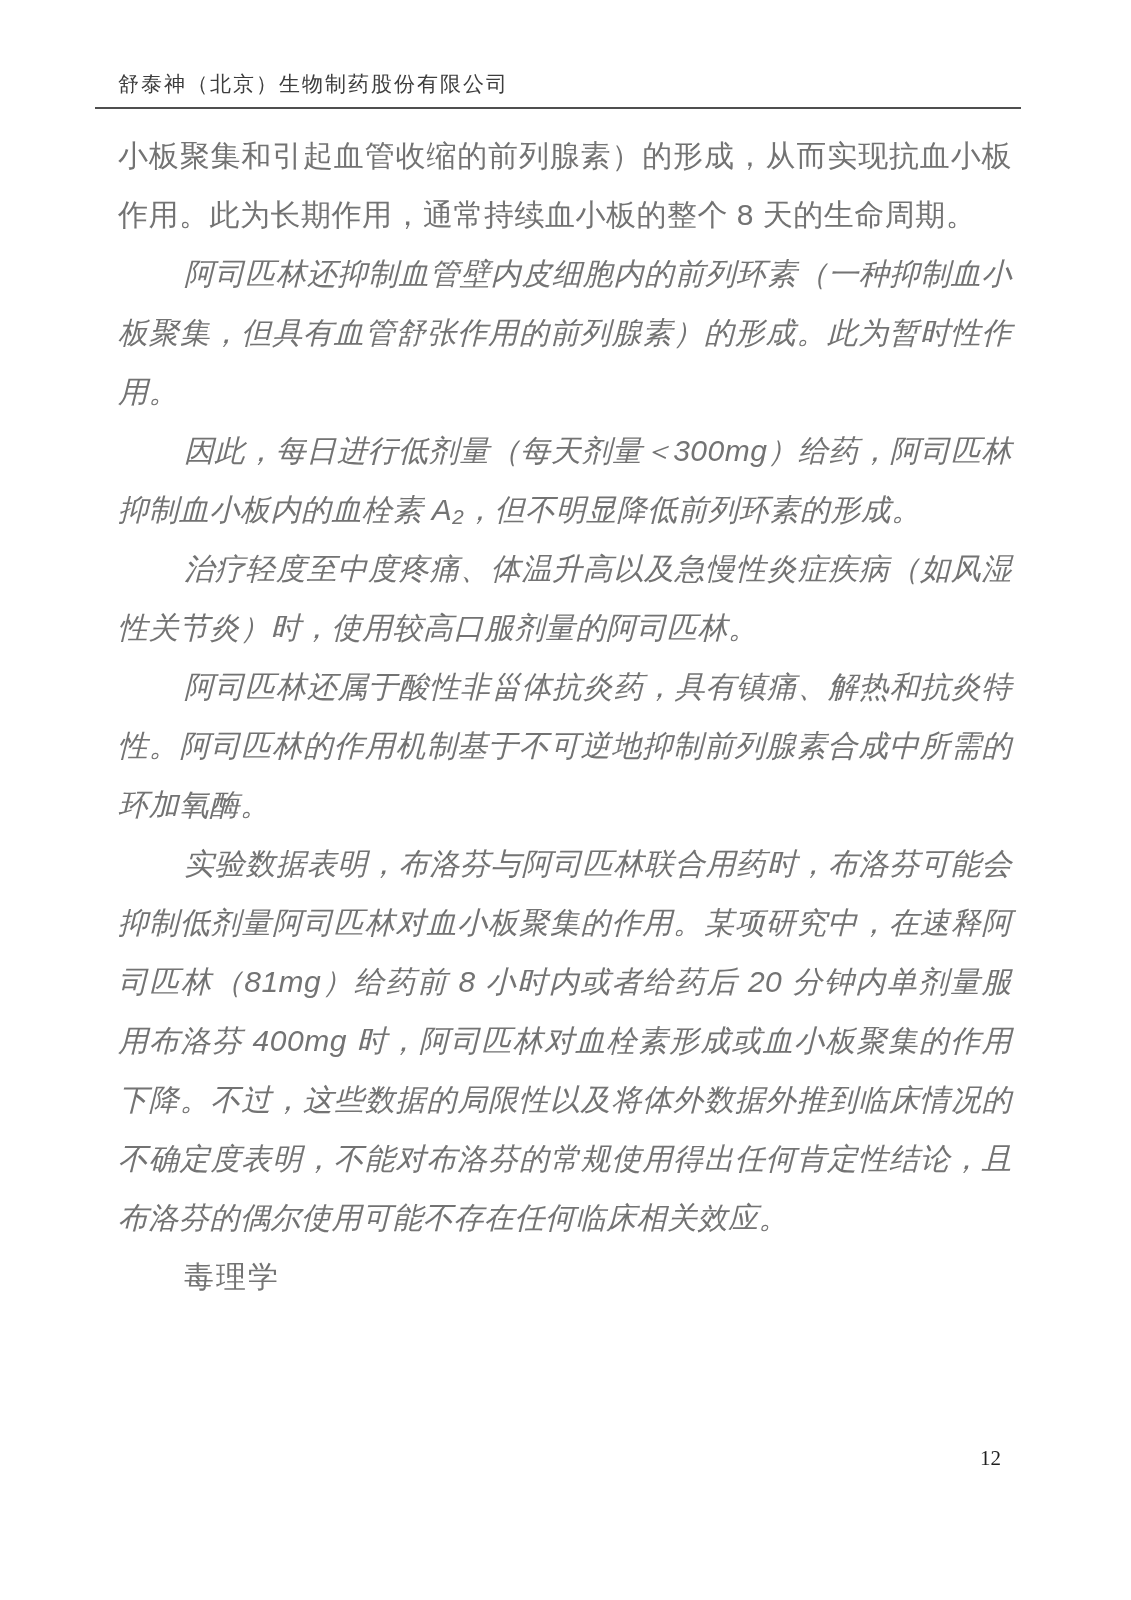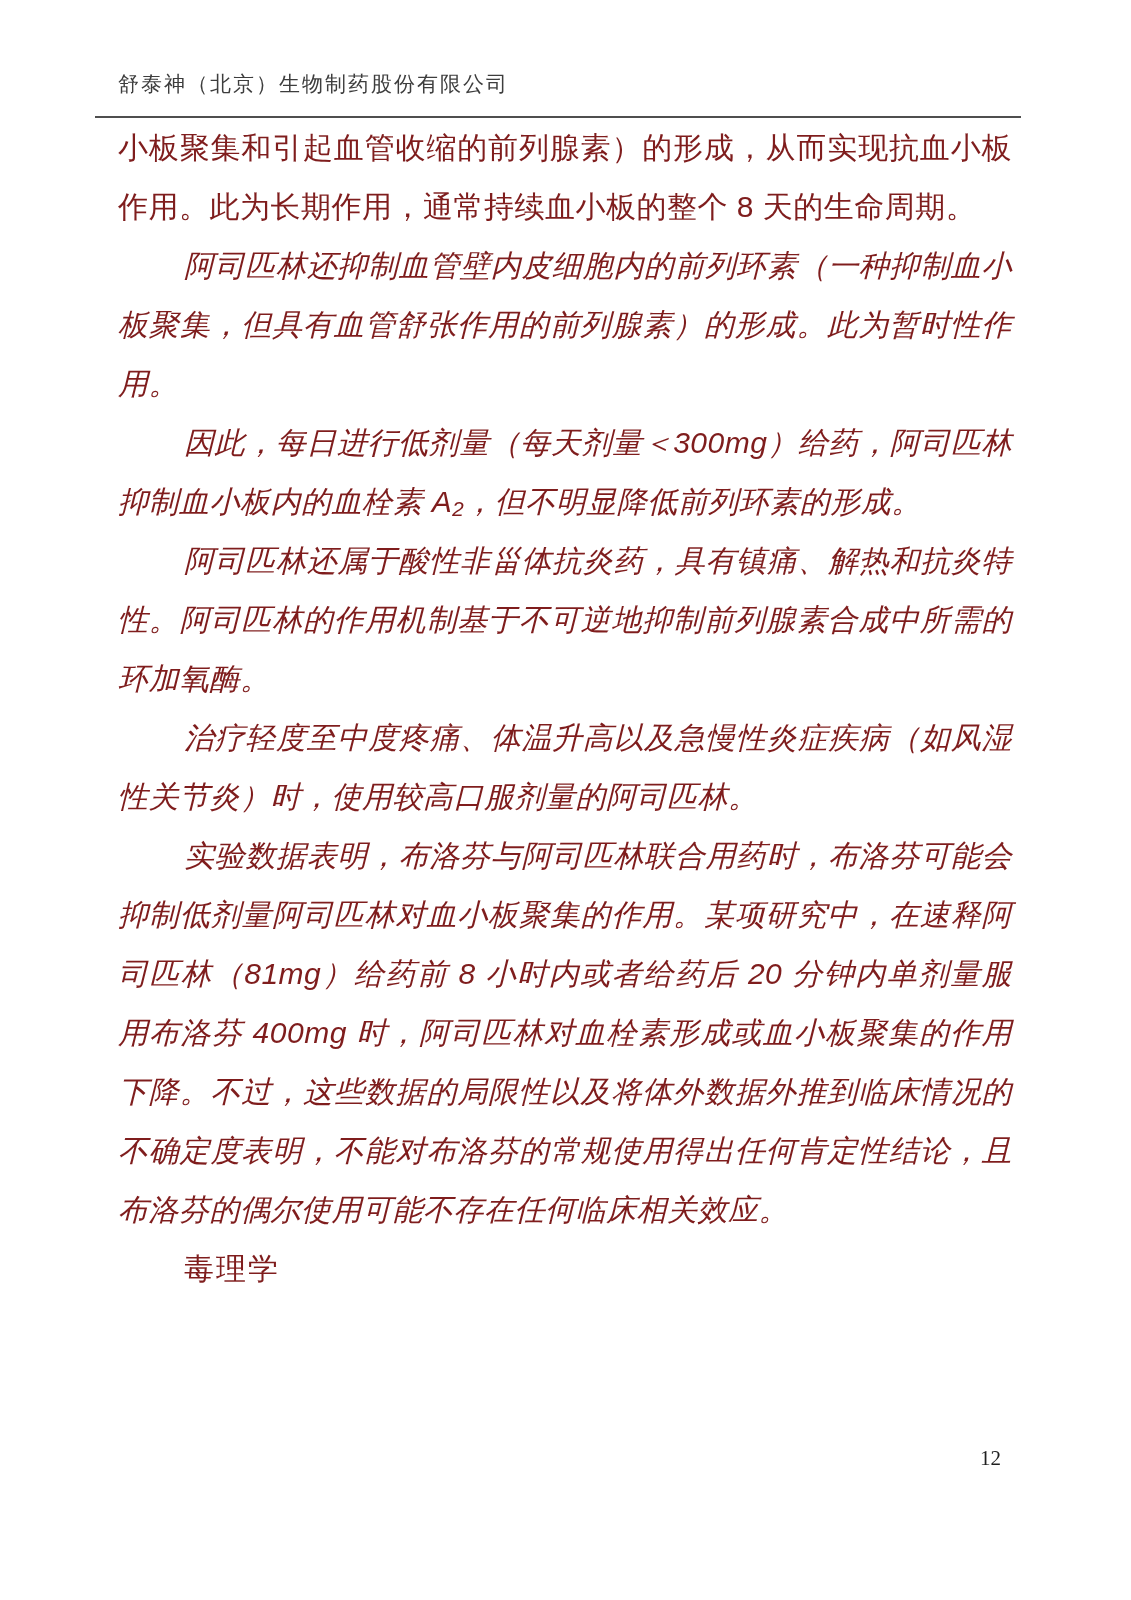--- a/index.html
+++ b/index.html
@@ -14,38 +14,38 @@
     background: #ffffff;
     overflow: hidden;
     font-family: "Liberation Sans", sans-serif;
   }
   .doc-header {
     position: absolute;
     left: 95px;
     top: 70px;
     width: 926px;
     border-bottom: 2px solid #4f4f4f;
-    padding-bottom: 18px;
+    padding-bottom: 9px;
   }
   .doc-header .company {
     display: inline-block;
     padding-left: 23px;
     font-size: 21px;
     letter-spacing: 2px;
     color: #3d3d3d;
     font-family: "Liberation Sans", sans-serif;
   }
   .doc-body {
     position: absolute;
     left: 118px;
-    top: 118px;
+    top: 126px;
     width: 894px;
     font-size: 30px;
     line-height: 59px;
-    color: #7f1d1d;
+    color: #737373;
     text-align: justify;
     text-align-last: left;
     letter-spacing: 0.5px;
   }
   .para {
     margin: 0;
   }
   .para.indent {
     text-indent: 2.2em;
     font-style: italic;
@@ -73,21 +73,21 @@
 <div class="page">
 
   <div class="doc-header">
     <span class="company">舒泰神（北京）生物制药股份有限公司</span>
   </div>
 
   <div class="doc-body">
     <p class="para">小板聚集和引起血管收缩的前列腺素）的形成，从而实现抗血小板作用。此为长期作用，通常持续血小板的整个 8 天的生命周期。</p>
     <p class="para indent">阿司匹林还抑制血管壁内皮细胞内的前列环素（一种抑制血小板聚集，但具有血管舒张作用的前列腺素）的形成。此为暂时性作用。</p>
     <p class="para indent">因此，每日进行低剂量（每天剂量＜300mg）给药，阿司匹林抑制血小板内的血栓素 A₂，但不明显降低前列环素的形成。</p>
+    <p class="para indent">治疗轻度至中度疼痛、体温升高以及急慢性炎症疾病（如风湿性关节炎）时，使用较高口服剂量的阿司匹林。</p>
     <p class="para indent">阿司匹林还属于酸性非甾体抗炎药，具有镇痛、解热和抗炎特性。阿司匹林的作用机制基于不可逆地抑制前列腺素合成中所需的环加氧酶。</p>
-    <p class="para indent">治疗轻度至中度疼痛、体温升高以及急慢性炎症疾病（如风湿性关节炎）时，使用较高口服剂量的阿司匹林。</p>
     <p class="para indent">实验数据表明，布洛芬与阿司匹林联合用药时，布洛芬可能会抑制低剂量阿司匹林对血小板聚集的作用。某项研究中，在速释阿司匹林（81mg）给药前 8 小时内或者给药后 20 分钟内单剂量服用布洛芬 400mg 时，阿司匹林对血栓素形成或血小板聚集的作用下降。不过，这些数据的局限性以及将体外数据外推到临床情况的不确定度表明，不能对布洛芬的常规使用得出任何肯定性结论，且布洛芬的偶尔使用可能不存在任何临床相关效应。</p>
     <h3 class="section-heading">毒理学</h3>
   </div>
 
   <div class="page-number">12</div>
 
 </div>
 
 </body></html>

